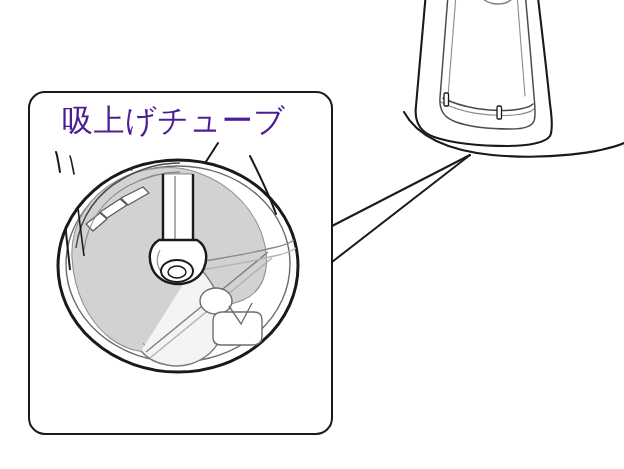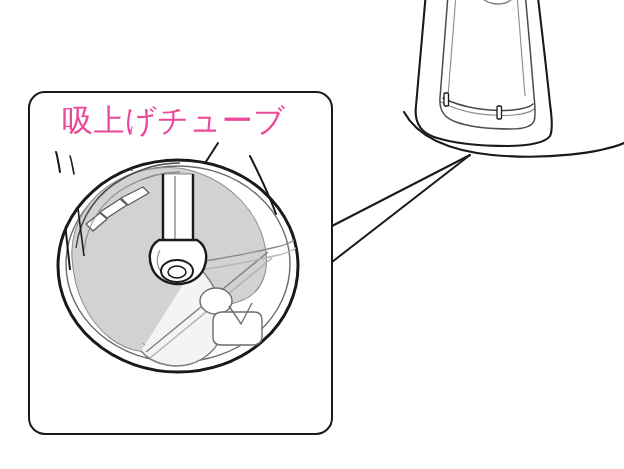--- a/index.html
+++ b/index.html
@@ -27,21 +27,21 @@
   }
   .callout-label {
     position: absolute;
     left: 62px;
     top: 101px;
     width: 262px;
     font-family: "DejaVu Sans", "Liberation Sans", sans-serif;
     font-size: 31px;
     line-height: 38px;
     letter-spacing: 0.5px;
-    color: #ec4899;
+    color: #4c1d95;
     white-space: nowrap;
     font-weight: 400;
     -webkit-font-smoothing: antialiased;
   }
 </style>
 </head>
 <body>
 
 <div id="figure-root">
 

